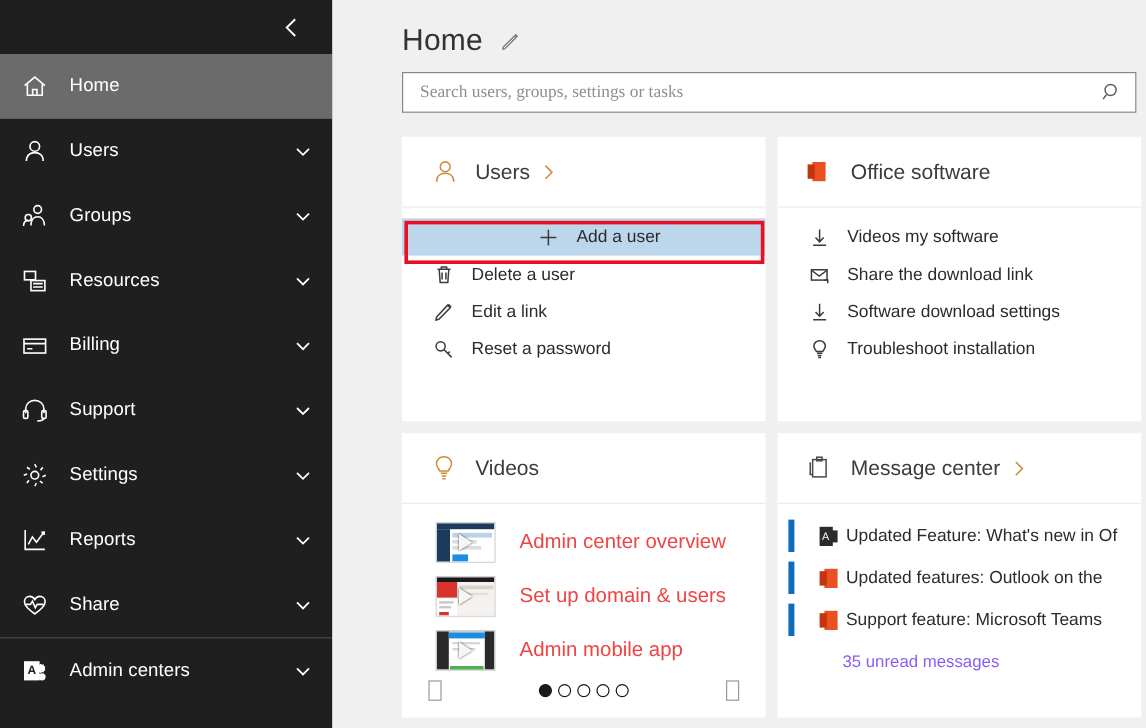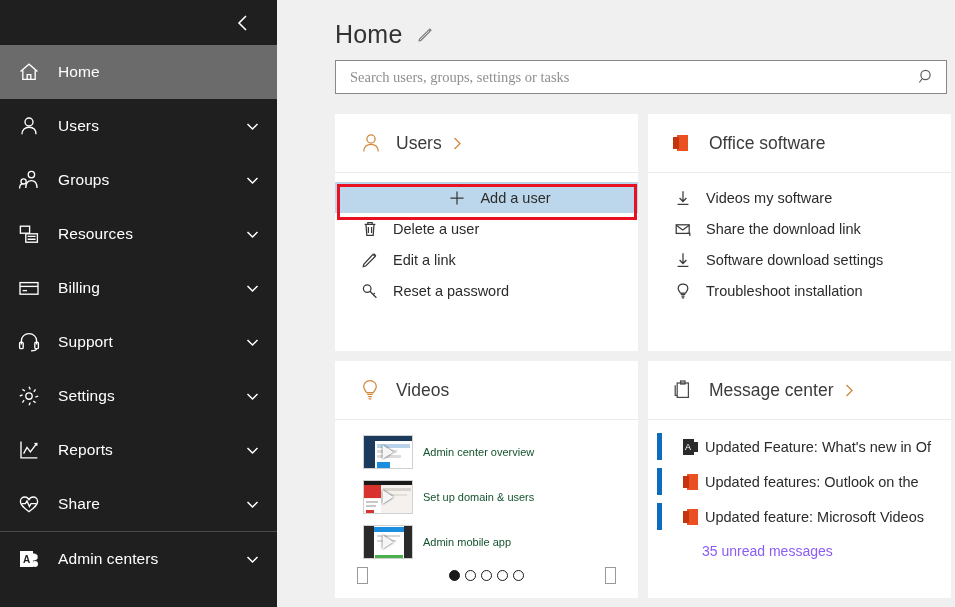--- a/index.html
+++ b/index.html
@@ -227,23 +227,23 @@
     position: absolute;
     left: 50%; top: 50%;
     transform: translate(-50%,-50%);
     width: 0; height: 0;
     border-left: 11px solid rgba(255,255,255,0.95);
     border-top: 7px solid transparent;
     border-bottom: 7px solid transparent;
     filter: drop-shadow(0 0 1px rgba(0,0,0,0.8));
   }
   .video-title {
-    font-size: 11px;
-    color: #14532d;
-    margin-left: 10px;
+    font-size: 17px;
+    color: #ef4444;
+    margin-left: 20px;
     white-space: nowrap;
   }
   .carousel {
     position: absolute;
     left: 0; right: 0;
     bottom: 10px;
     height: 26px;
     display: flex;
     align-items: center;
     justify-content: space-between;
@@ -714,21 +714,21 @@
                 <span class="msg-text">Updated features: Outlook on the </span>
               </div>
               <div class="msg-row">
                 <span class="msg-bar"></span>
                 <span class="msg-icon">
                   <span class="office-sq">
                     <span class="a"></span>
                     <span class="b"></span>
                   </span>
                 </span>
-                <span class="msg-text">Updated feature: Microsoft Videos</span>
+                <span class="msg-text">Support feature: Microsoft Teams</span>
               </div>
             </div>
           <span class="unread-link">35 unread messages</span>
         </div>
       </section>
 
     </div>
   </main>
 
   <div class="redbox"></div>

